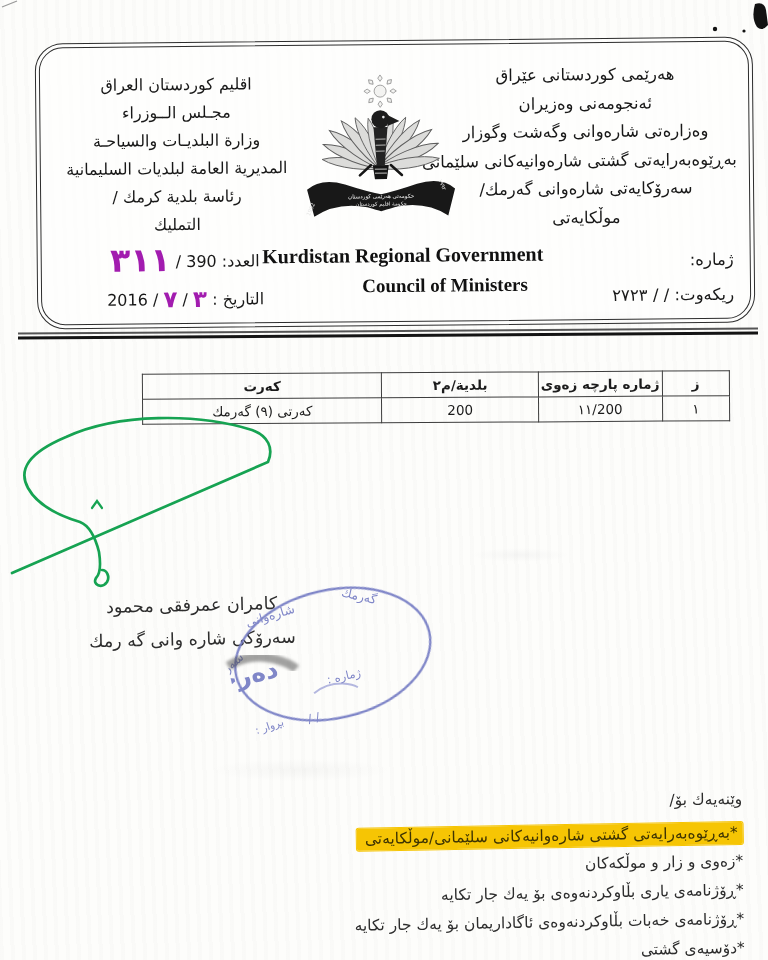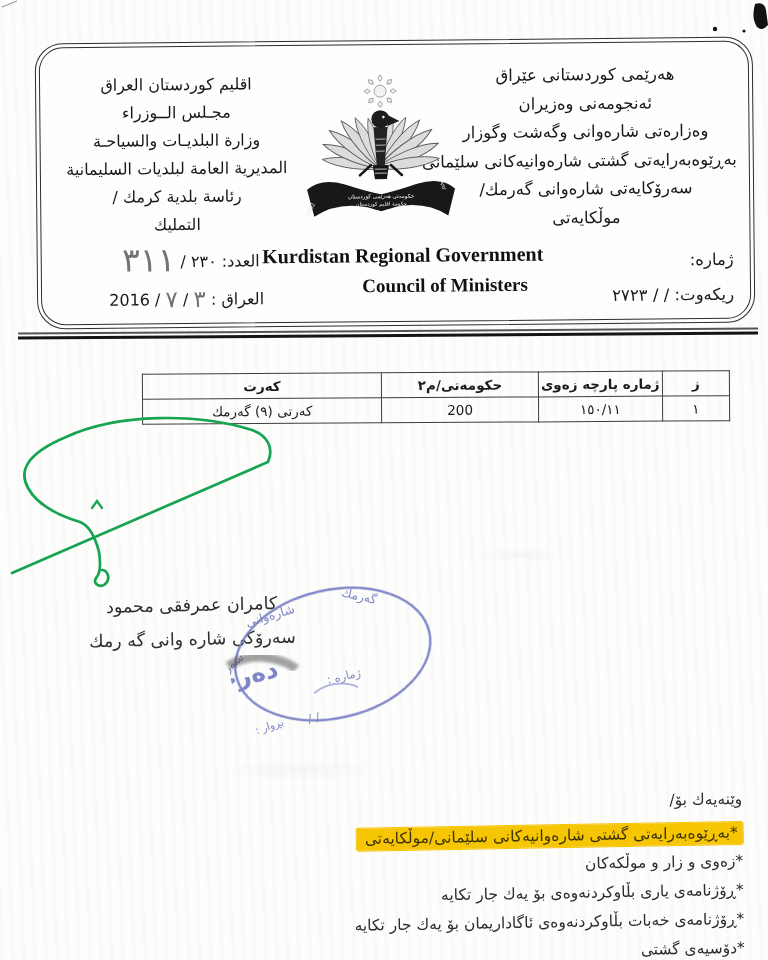--- a/index.html
+++ b/index.html
@@ -25,21 +25,21 @@
   }
   .lh-box-inner{position:absolute;inset:3px;border:1px solid #2d2d2d;border-radius:24px;}
   .col-ku{position:absolute;right:16px;top:22px;width:302px;text-align:center;
     font-size:16.5px;line-height:28.5px;color:#181818;white-space:nowrap;}
   .col-ku .num-line{text-align:right;padding-right:4px;margin-top:15px;font-size:16.5px;}
   .col-ku .date-line{text-align:right;padding-right:4px;margin-top:6px;font-size:16.5px;}
   .col-ar{position:absolute;left:18px;top:28px;width:244px;text-align:center;
     font-size:16px;line-height:28px;color:#181818;white-space:nowrap;}
   .col-ar .num-line{direction:rtl;text-align:right;padding-right:40px;margin-top:9px;}
   .col-ar .date-line{direction:rtl;text-align:right;padding-right:36px;margin-top:10px;}
-  .hand{color:#737373;font-weight:normal;line-height:.6;}
+  .hand{color:#a21caf;font-weight:bold;line-height:.6;}
   .hand-big{font-size:33px;vertical-align:-4px;letter-spacing:2px;}
   .hand-sm{font-size:23px;vertical-align:-2px;}
   .english{position:absolute;left:195px;top:203px;width:340px;text-align:center;
     font-family:"Liberation Serif","DejaVu Serif",serif;font-weight:bold;color:#111;
     direction:ltr;}
   .english .l1{font-size:20px;}
   .english .l2{font-size:19px;margin-top:8px;padding-left:84px;}
   .emblem{position:absolute;left:260px;top:26px;width:168px;height:180px;}
   
   .thick-line{
@@ -97,24 +97,24 @@
   </div>
 
   <div class="col-ar">
     <div>اقليم كوردستان العراق</div>
     <div>مجـلس الــوزراء</div>
     <div>وزارة البلديـات والسياحـة</div>
     <div>المديرية العامة لبلديات السليمانية</div>
     <div>رئاسة بلدية كرمك /</div>
     <div>التمليك</div>
     <div class="num-line">
-      <span>العدد: ٢٣٠ / </span><span class="hand hand-big">٣١١</span>
+      <span>العدد: 390 / </span><span class="hand hand-big">٣١١</span>
     </div>
     <div class="date-line">
-      <span>العراق : </span><span class="hand hand-sm">٣</span><span> / </span><span class="hand hand-sm">٧</span><span> / 2016</span>
+      <span>التاريخ : </span><span class="hand hand-sm">٣</span><span> / </span><span class="hand hand-sm">٧</span><span> / 2016</span>
     </div>
   </div>
 
   <svg class="emblem" viewBox="0 0 168 180" aria-hidden="true">
 
     <g stroke="#8e8e8e" stroke-width="0.8" fill="#f3f3f1">
       <circle cx="84" cy="24" r="6"></circle>
       <path d="M0,-3.2 L2.2,0 L0,3.2 L-2.2,0 Z" transform="translate(97,24) rotate(90)"></path>
       <path d="M0,-3.2 L2.2,0 L0,3.2 L-2.2,0 Z" transform="translate(93.2,33.2) rotate(135)"></path>
       <path d="M0,-3.2 L2.2,0 L0,3.2 L-2.2,0 Z" transform="translate(84,37)"></path>
@@ -176,26 +176,26 @@
   <colgroup>
     <col style="width:11.7%">
       <col style="width:20%">
       <col style="width:27%">
       <col style="width:41.3%">
   </colgroup>
   <tbody>
       <tr class="hrow">
     <td>ز</td>
     <td>ژمارە پارچە زەوی</td>
-    <td>حکومەتی/م٢</td>
+    <td>بلدية/م٢</td>
     <td>کەرت</td>
   </tr>
   <tr>
     <td>١</td>
-    <td>١٥٠/١١</td>
+    <td>200/١١</td>
     <td>200</td>
     <td>کەرتی (٩) گەرمك</td>
   </tr>
 </tbody>
   </table>
 
 <div class="signatory">
   <div>کامران عمرفقی محمود</div>
   <div>سەرۆکی شاره وانی گه رمك</div>
 </div>

